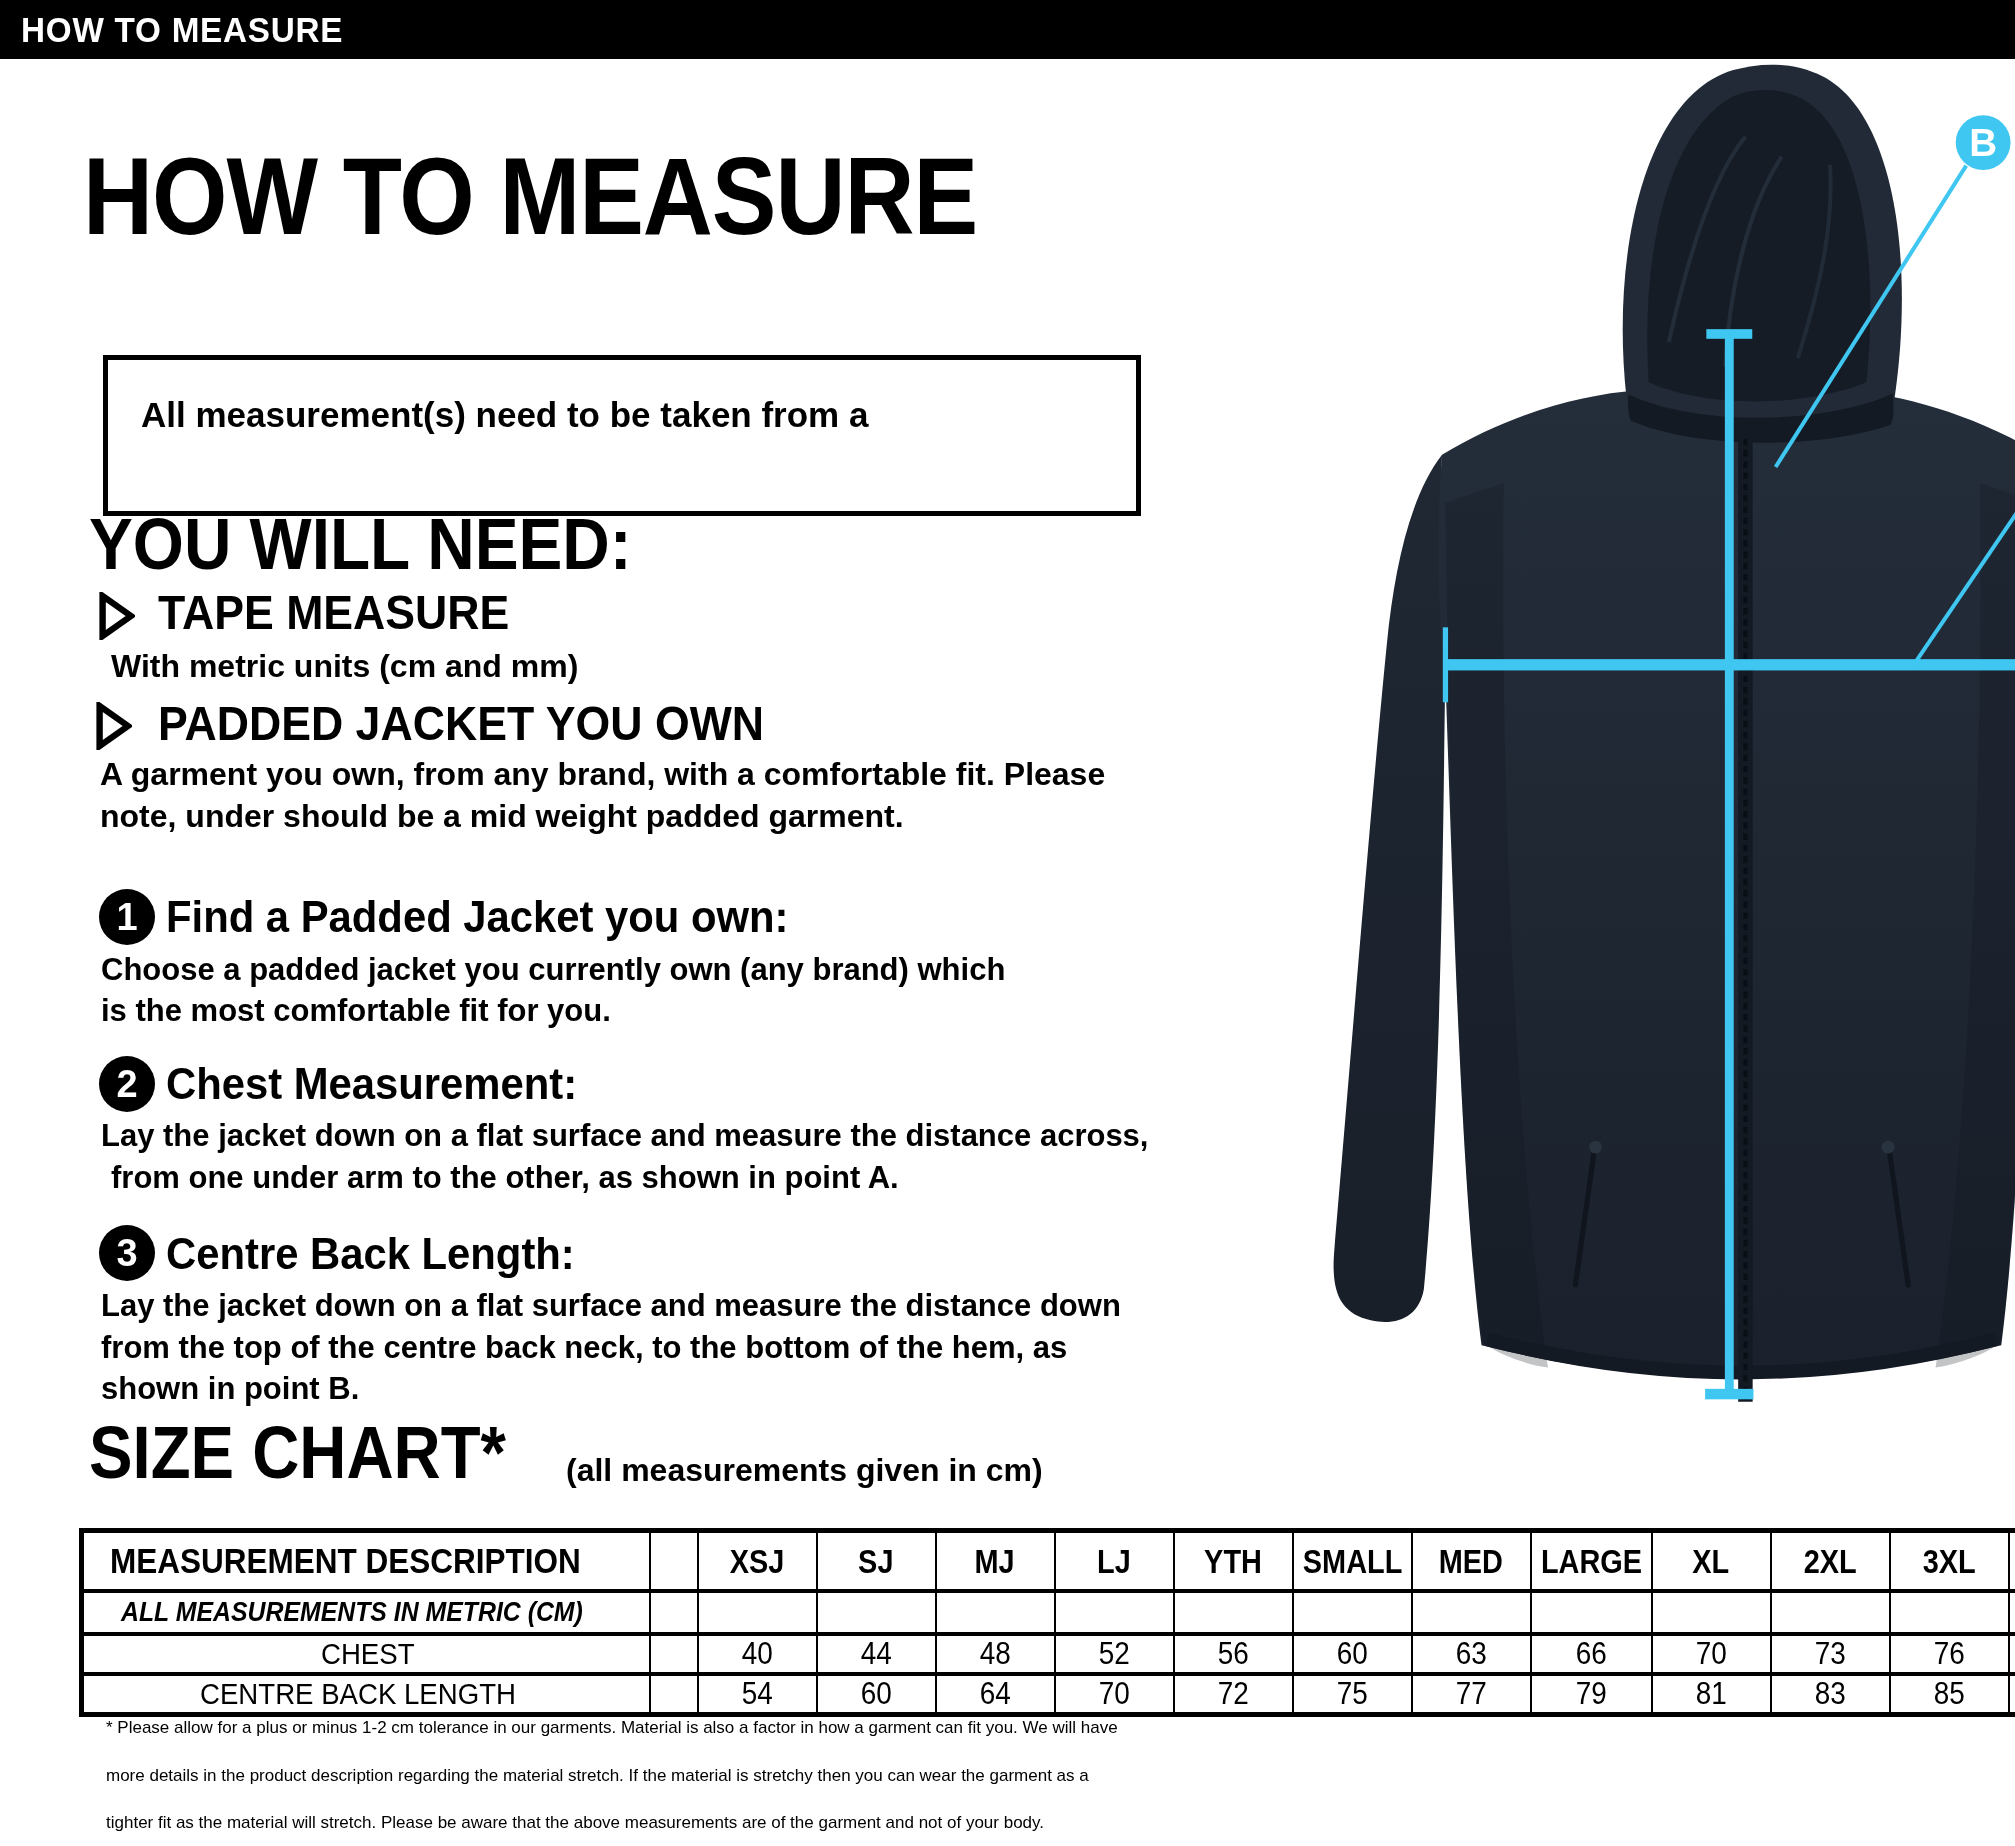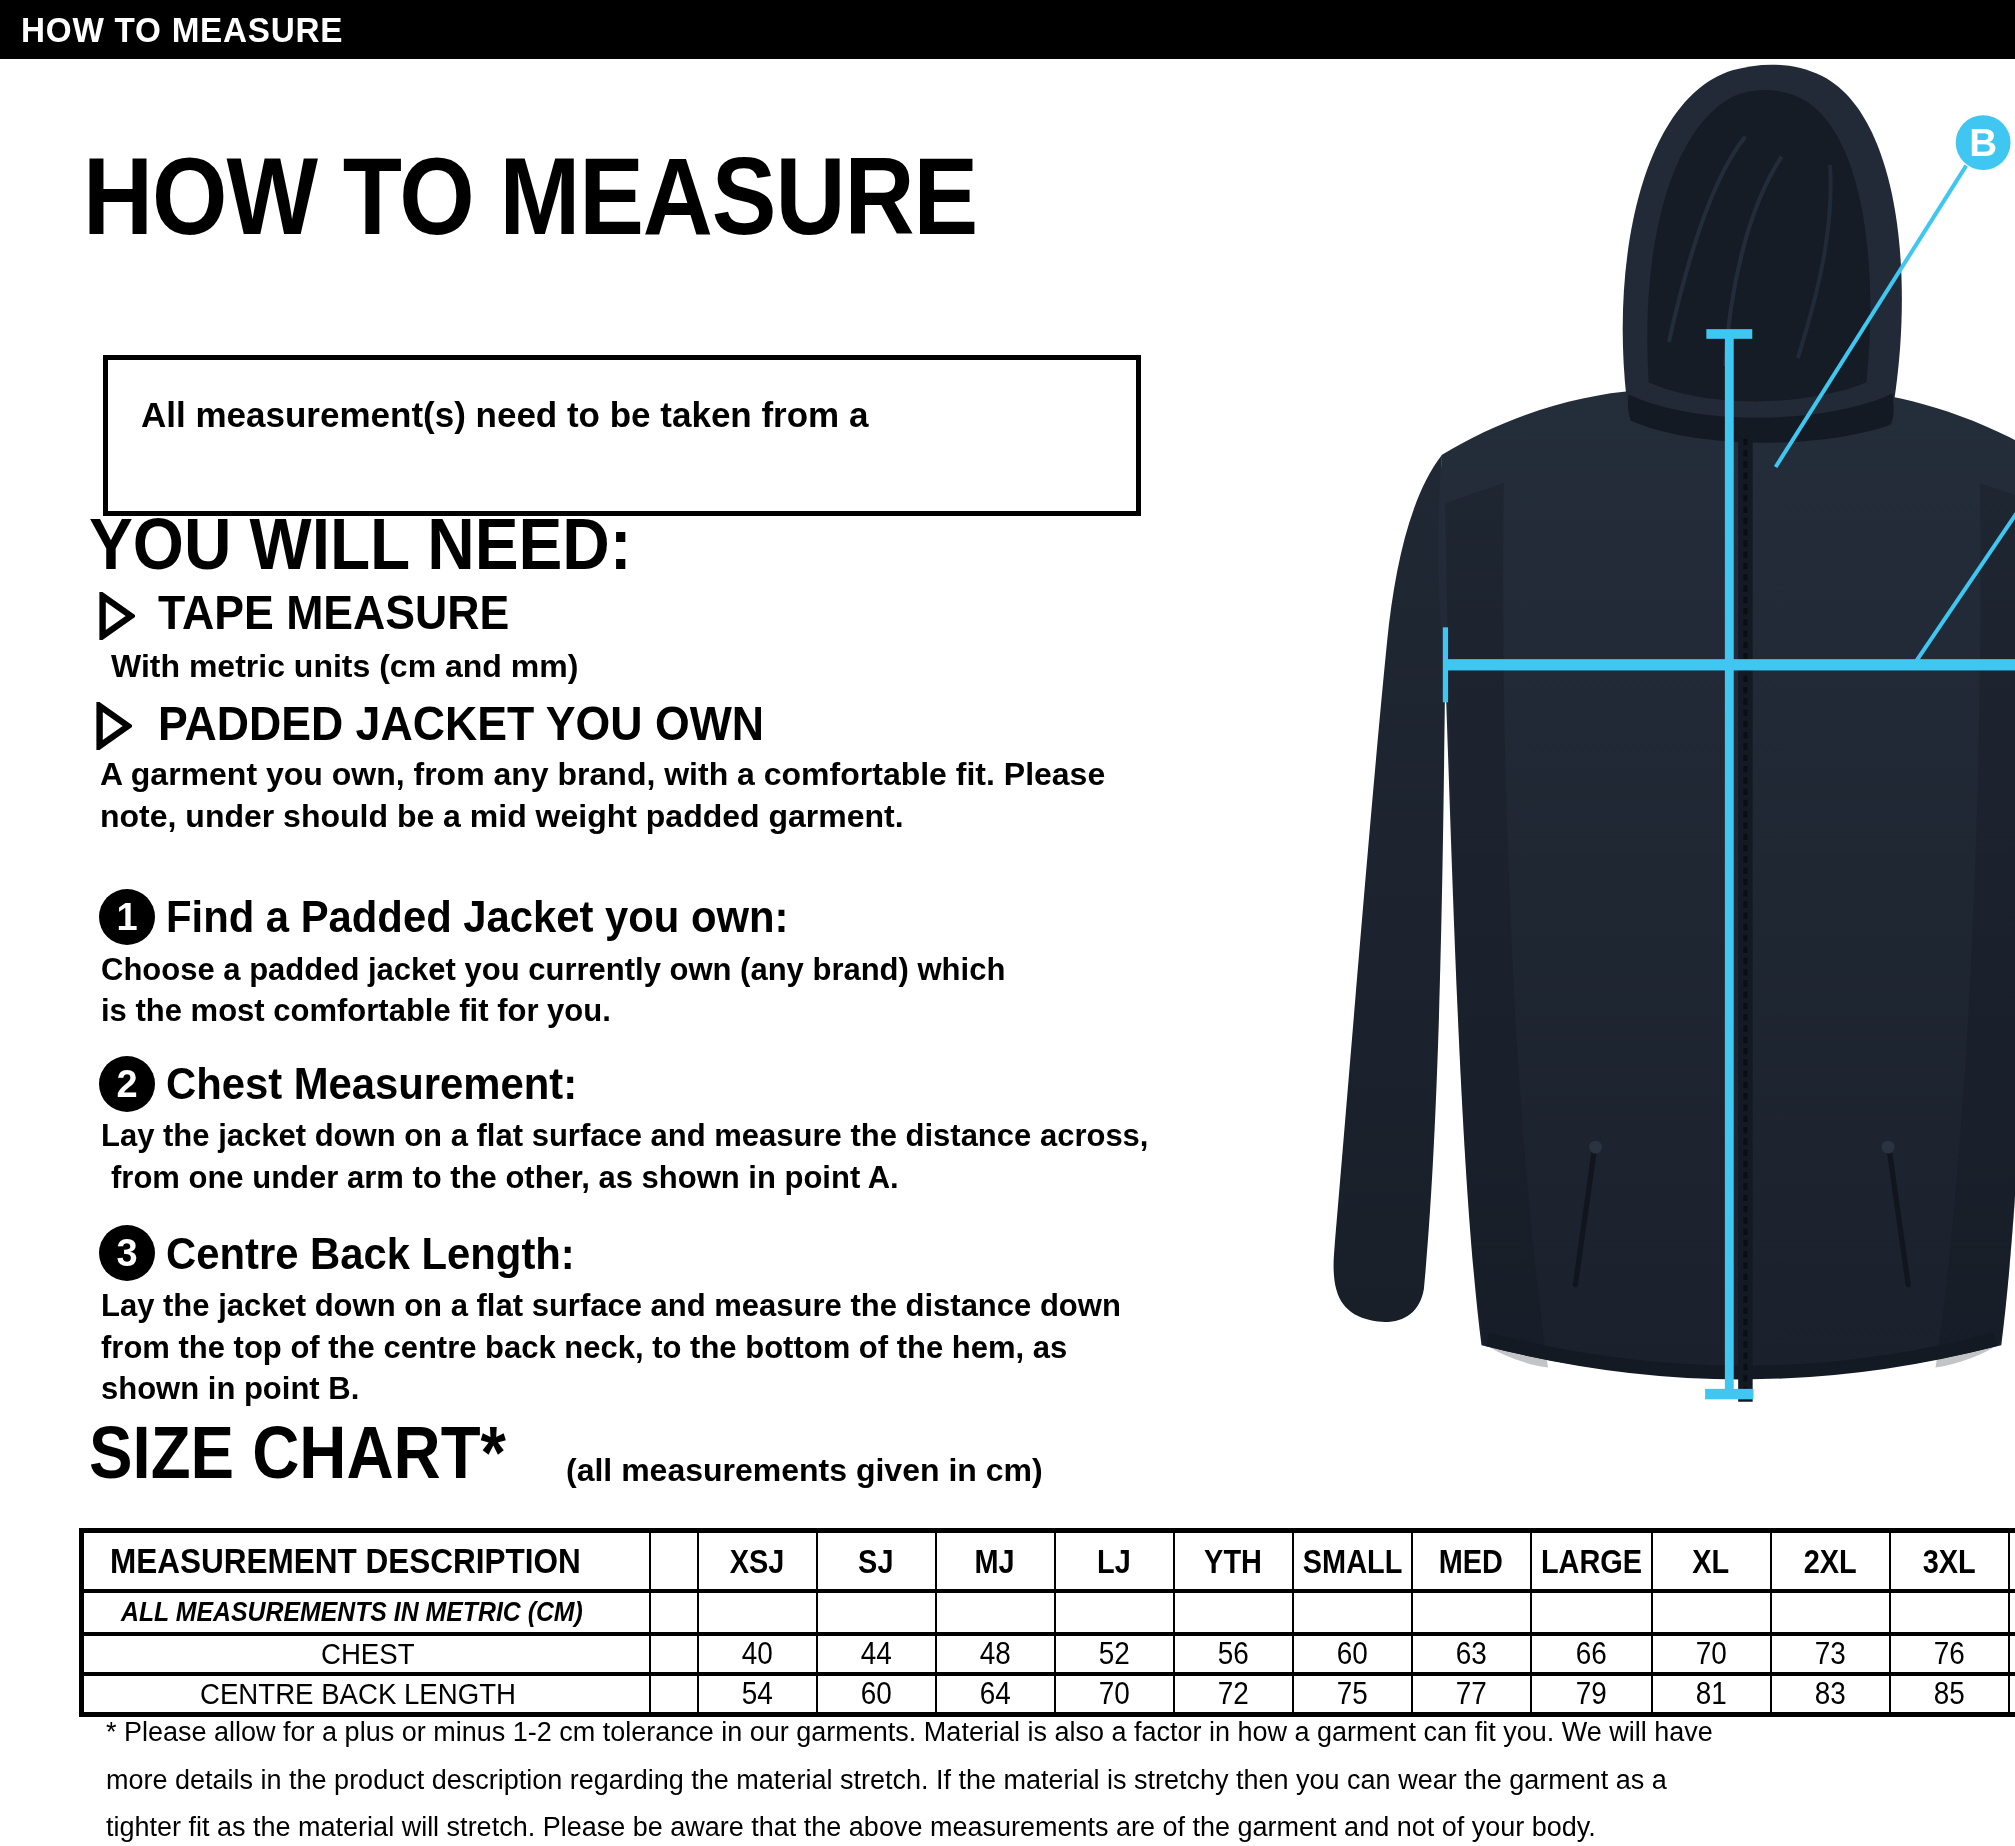--- a/index.html
+++ b/index.html
@@ -52,21 +52,21 @@
   #sizetable tbody tr.unit-row td{height:39px;font-style:italic;}
   #sizetable tbody tr.data-row td{height:36px;}
   .hdr-text{display:inline-block;font-size:34px;font-weight:700;transform:scaleX(.85);transform-origin:50% 50%;}
   .hdr-desc{display:inline-block;font-size:35px;font-weight:700;transform:scaleX(.9);transform-origin:0 50%;}
   .unit-text{display:inline-block;font-size:27px;font-weight:700;transform:scaleX(.92);transform-origin:0 50%;}
   .rowlabel-text{display:inline-block;font-size:30px;font-weight:400;transform:scaleX(.92);transform-origin:0 50%;}
   .num-text{display:inline-block;font-size:31px;font-weight:400;transform:scaleX(.9);transform-origin:50% 50%;}
   .cell-left{text-align:right;padding-left:10.5px !important;}
 
   
-  .footnote-line{font-size:27px;font-weight:400;line-height:1;white-space:nowrap;letter-spacing:0;}
+  .footnote-line{font-size:17px;font-weight:400;line-height:1;white-space:nowrap;letter-spacing:0;}
 
   
   #jacket-wrap{left:1322px;top:60px;width:1008px;height:1378px;}
 </style>
 </head>
 <body>
 
 <div class="abs" id="topbar">
   <div class="abs nowrap" id="topbar-title">HOW TO MEASURE</div>
 

